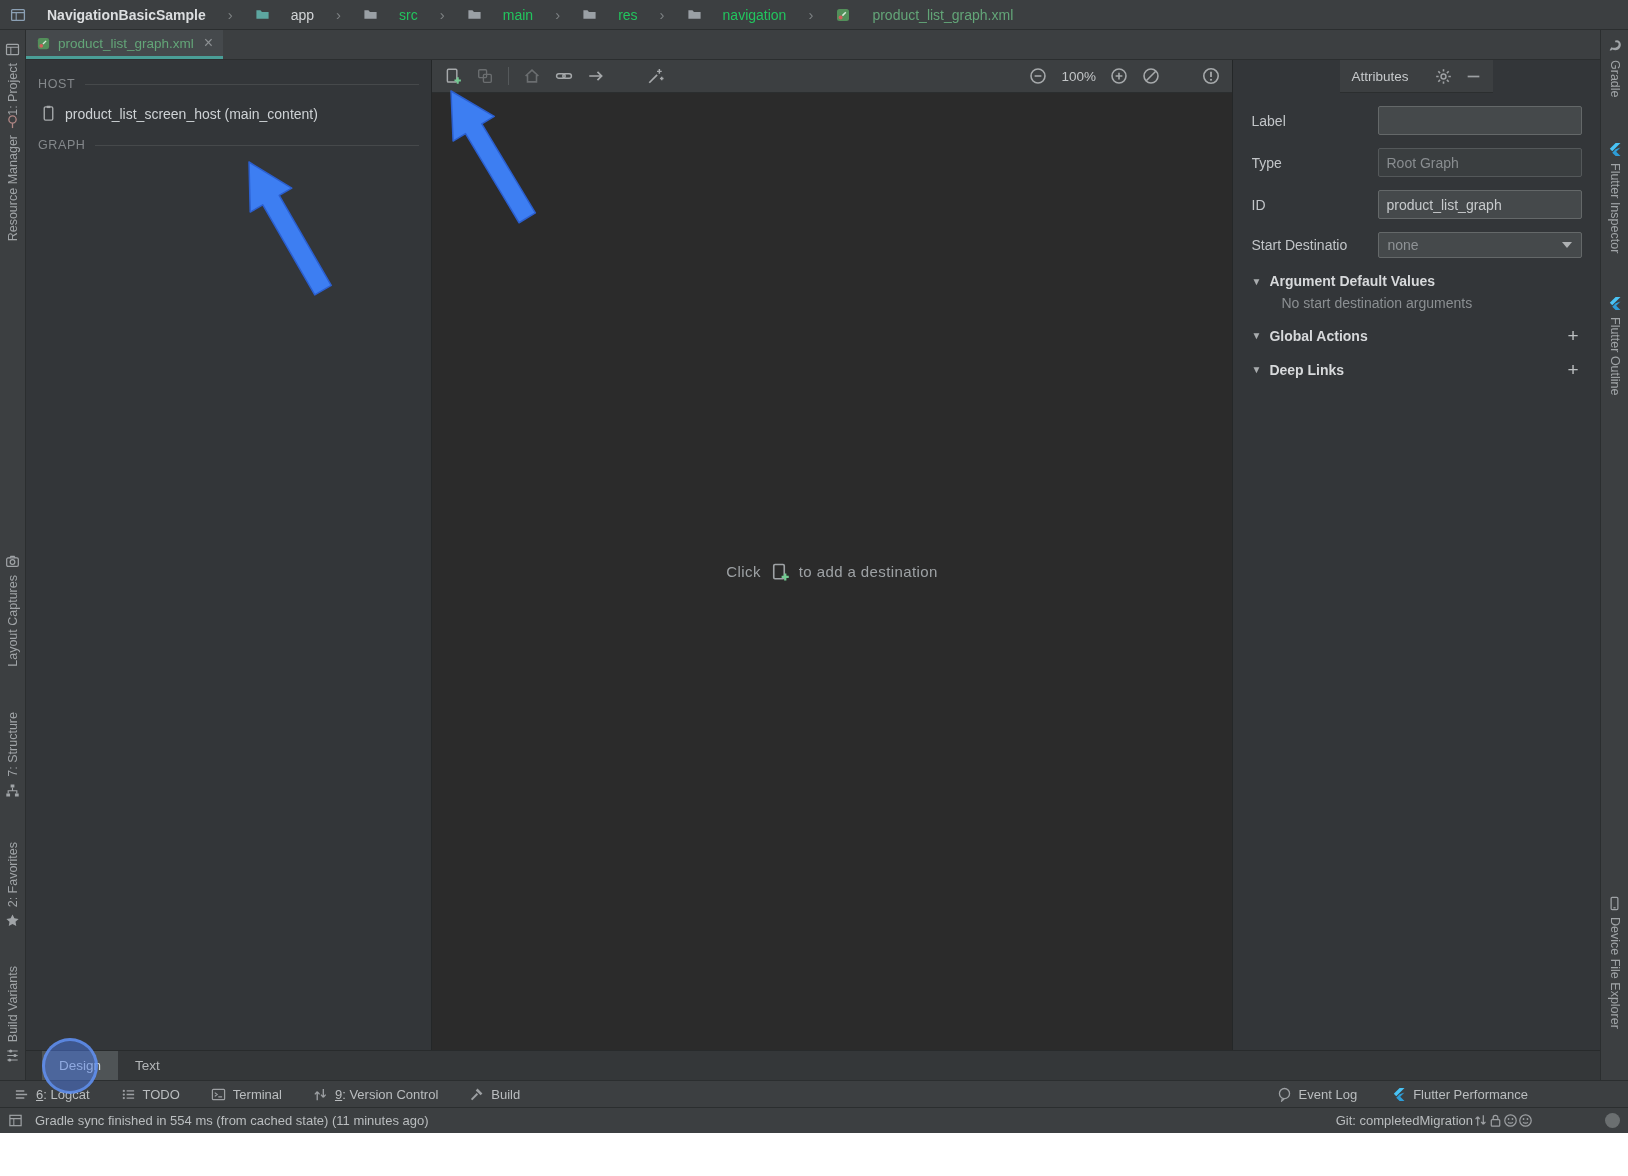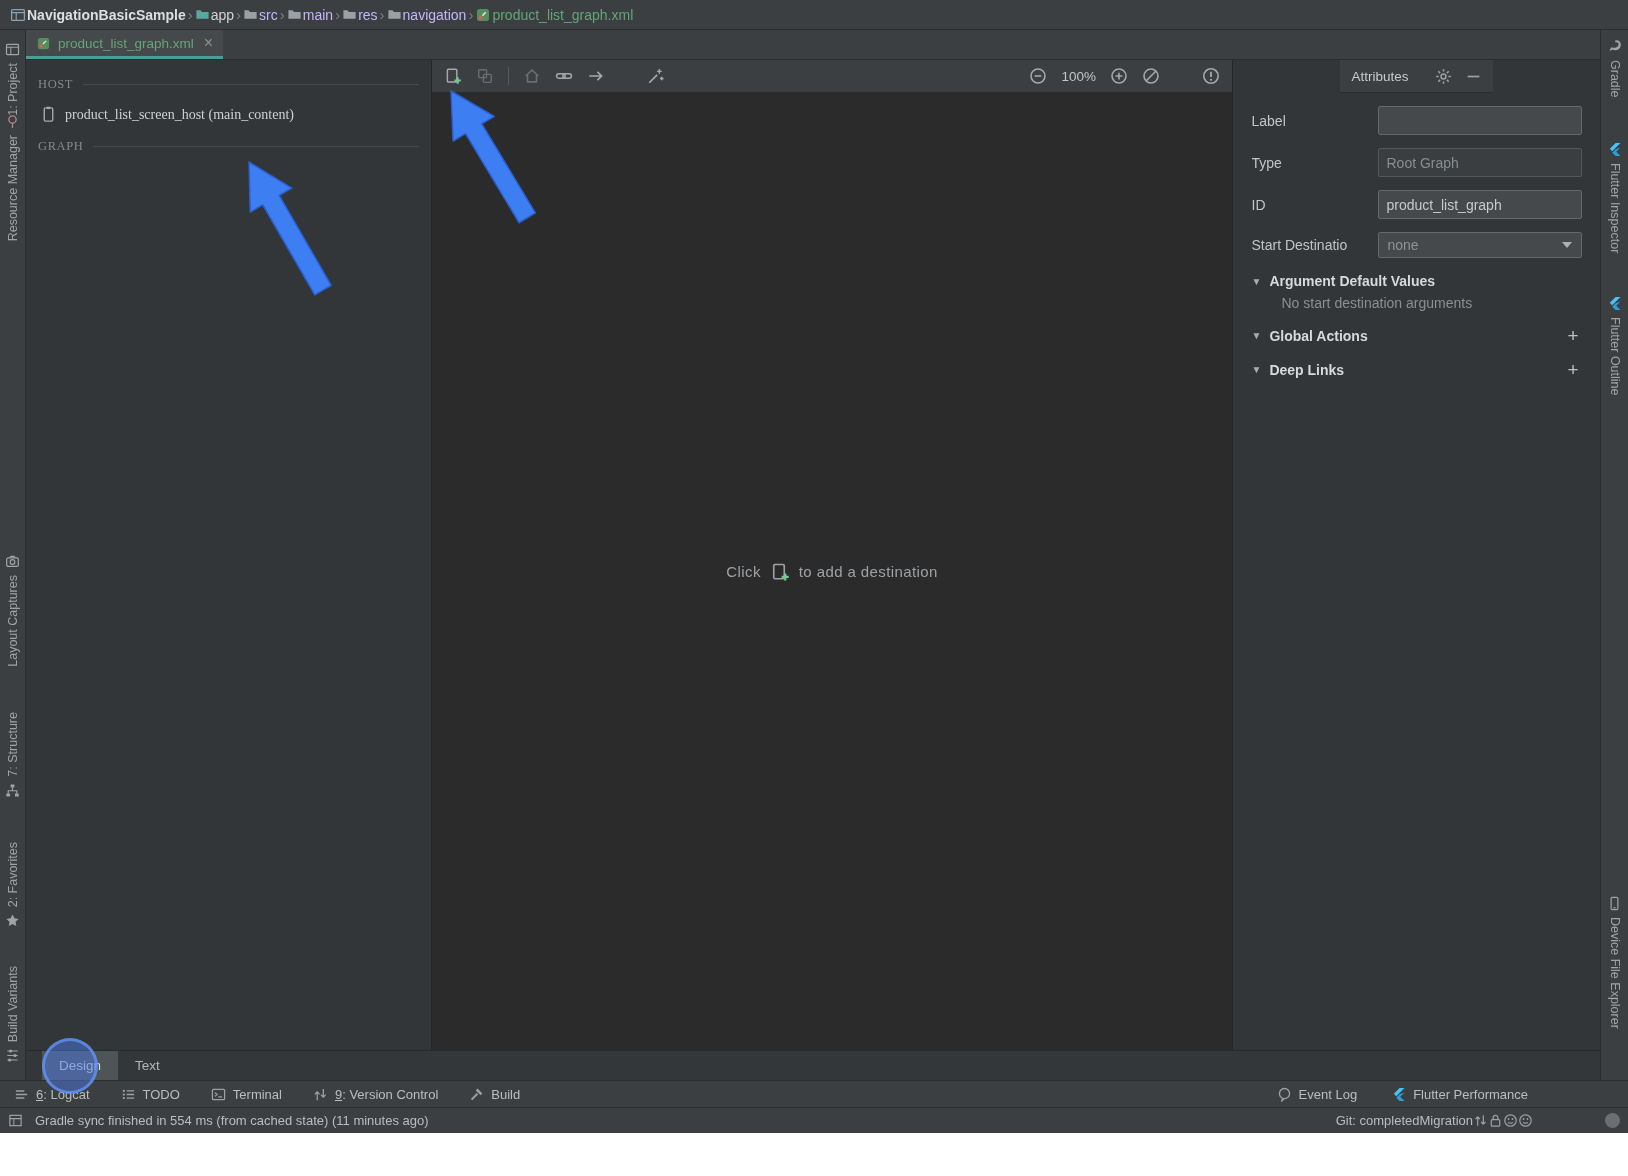--- a/index.html
+++ b/index.html
@@ -9,24 +9,24 @@
     font-family:"Liberation Sans","DejaVu Sans",sans-serif;
     color:#bdc0c3; background:#ffffff; cursor:default;
     -webkit-font-smoothing:antialiased;
   }
   .ic { display:inline-block; vertical-align:middle; flex:none; }
   svg.ic use { pointer-events:none; }
 
   
   .breadcrumb-bar {
     height:30px; background:#3c3f41; border-bottom:1px solid #2b2e2f;
-    display:flex; align-items:center; padding:0 10px; gap:1px;
+    display:flex; align-items:center; padding:0 10px; gap:21px;
     font-size:14px; white-space:nowrap;
   }
-  .crumb { color:#c4b5fd; }
+  .crumb { color:#22c55e; }
   .crumb.project { color:#dcdee0; font-weight:bold; }
   .crumb.file { color:#63a578; }
   .bc-sep { color:#7d8183; font-size:15px; padding:0 1px; }
 
   
   .mid { display:flex; height:1050px; }
   .strip { width:26px; background:#3c3f41; position:relative; flex:none; }
   .strip.left  { border-right:1px solid #2b2e2f; }
   .strip.right { width:28px; border-left:1px solid #2b2e2f; }
   .strip-item {
@@ -52,21 +52,21 @@
   .main { flex:1; display:flex; min-height:0; }
   .panel-head {
     height:33px; background:#3c3f41; border-bottom:1px solid #2b2e2f;
     display:flex; align-items:center; padding:0 11px; gap:13px; flex:none;
   }
   .panel-title { font-size:13.5px; color:#c7cacc; }
   .spacer { flex:1; }
   .tool-ic { width:17px; height:17px; color:#9da0a3; }
 
   .destinations { width:406px; background:#333639; border-right:1px solid #242728; display:flex; flex-direction:column; flex:none; }
-  .panel-body { padding:10px 12px;font-family:Liberation Serif, serif; }
+  .panel-body { padding:10px 12px; }
   .section-label { display:flex; align-items:center; gap:10px; color:#84888b; font-size:12.5px; letter-spacing:.6px; margin:7px 0; }
   .section-label::after { content:""; flex:1; height:1px; background:#46494b; }
   .dest-item { display:flex; align-items:center; gap:8px; padding:7px 2px 9px; color:#ced2d5; font-size:14px; white-space:nowrap; }
   .dest-item .ic { width:17px; height:17px; color:#a6a9ab; }
 
   .canvas { flex:1; background:#2b2b2b; display:flex; flex-direction:column; min-width:0; }
   .canvas-toolbar {
     height:33px; background:#3c3f41; border-bottom:1px solid #2b2e2f;
     display:flex; align-items:center; padding:0 12px; gap:14px; flex:none;
   }

